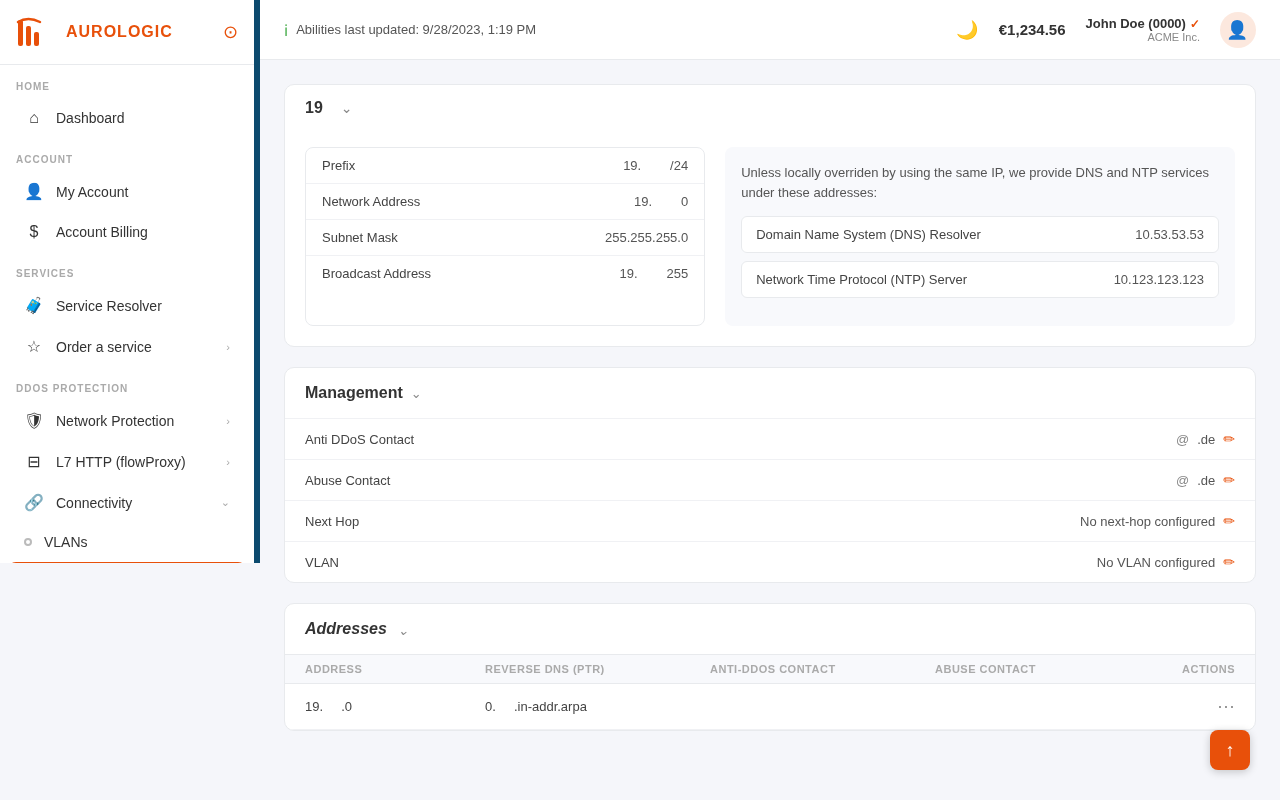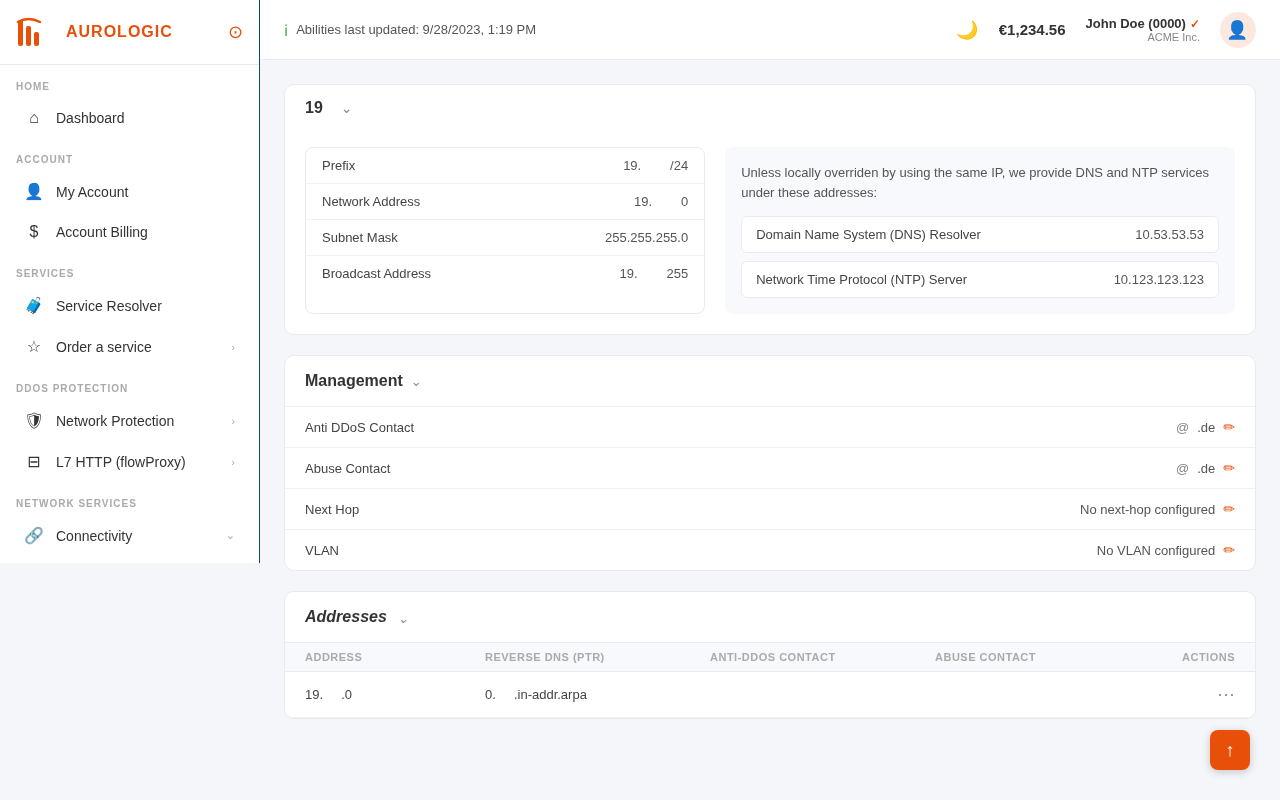--- a/index.html
+++ b/index.html
@@ -3,21 +3,21 @@
   <meta charset="utf-8">
   <style>
     * { box-sizing: border-box; margin: 0; padding: 0; }
     body { font-family: -apple-system, BlinkMacSystemFont, 'Segoe UI', sans-serif; background: #f5f6fa; display: flex; height: 800px; overflow: hidden; font-size: 14px; }
 
     
     .sidebar {
       width: 260px;
       min-width: 260px;
       background: #fff;
-      border-right: 1px solid #0c4a6e;
+      border-right: 6px solid #0c4a6e;
       display: flex;
       flex-direction: column;
       height: 563px;
       overflow-y: auto;
     }
     .sidebar-logo {
       display: flex;
       align-items: center;
       padding: 12px 16px;
       border-bottom: 1px solid #e8eaed;
@@ -198,21 +198,21 @@
     .prefix-dns-row {
       display: flex;
       align-items: center;
       padding: 10px 14px;
       background: #fff;
       border: 1px solid #e8eaed;
       border-radius: 6px;
       margin-bottom: 8px;
       font-size: 13px;
     }
-    .prefix-dns-row:last-child { margin-bottom: 0; }
+    .prefix-dns-row:last-child { margin-bottom: 12px; }
     .prefix-dns-name { flex: 1; font-weight: 500; color: #444; }
     .prefix-dns-ip { color: #555; }
 
     
     .section-header {
       display: flex;
       align-items: center;
       padding: 16px 20px;
       cursor: pointer;
       gap: 8px;
@@ -354,21 +354,20 @@
     <span class="item-icon">🛡</span>
     <span class="item-label">Network Protection</span>
     <span class="item-chevron">›</span>
   </div>
   <div class="sidebar-item">
     <span class="item-icon">⊟</span>
     <span class="item-label">L7 HTTP (flowProxy)</span>
     <span class="item-chevron">›</span>
   </div>
 
-  <div class="sidebar-section-label">NETWORK SERVICES</div>
   <div class="sidebar-item">
     <span class="item-icon">🔗</span>
     <span class="item-label">Connectivity</span>
     <span class="item-chevron">⌄</span>
   </div>
   <div class="sidebar-item">
     <span class="dot-outline"></span>
     <span class="item-label">VLANs</span>
   </div>
   <div class="sidebar-item active">

